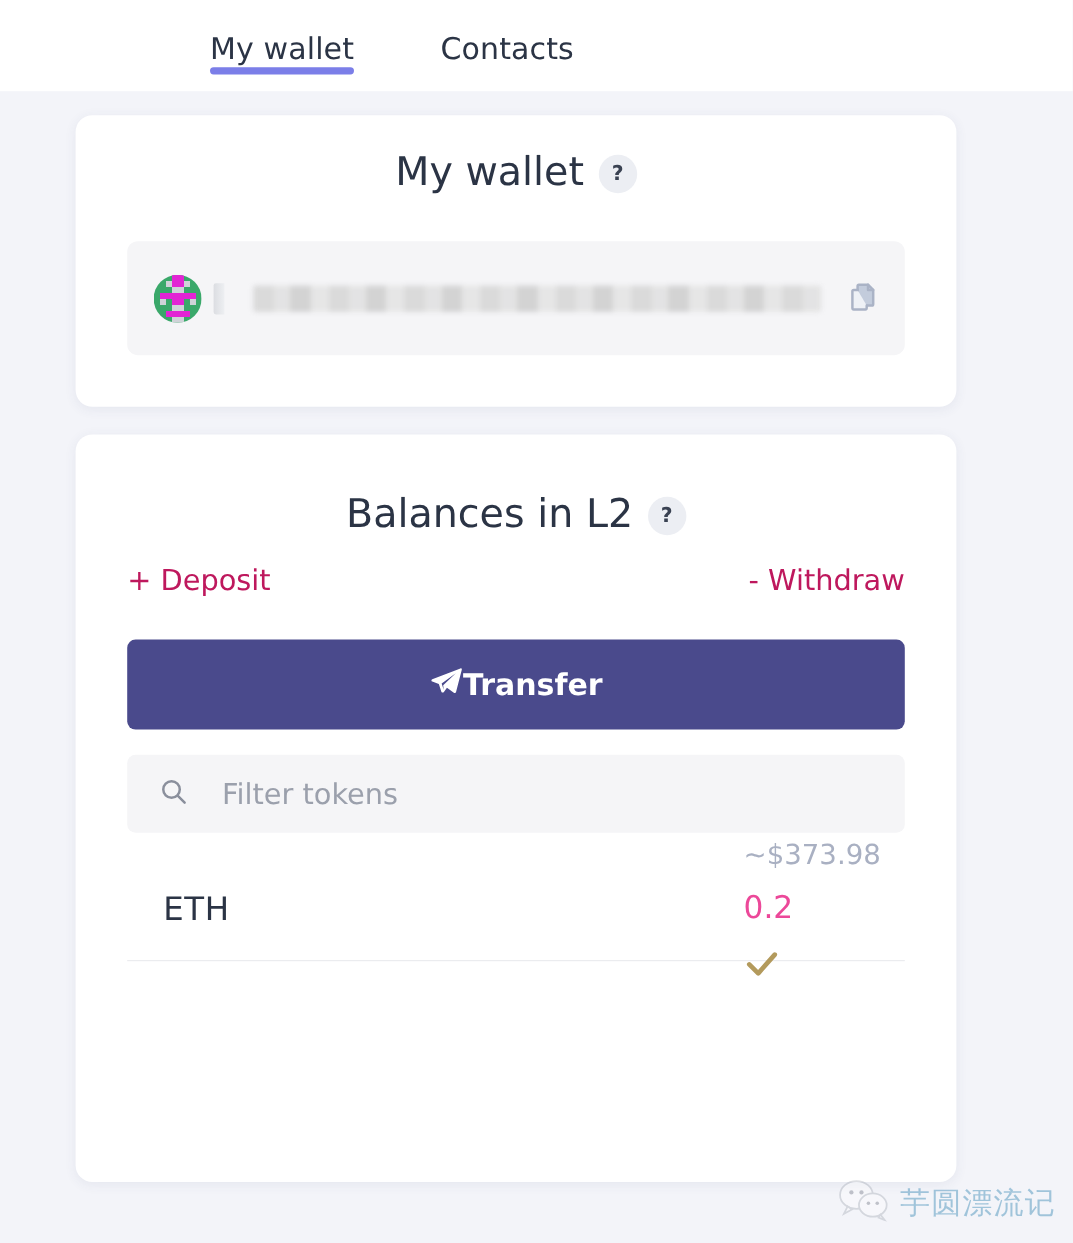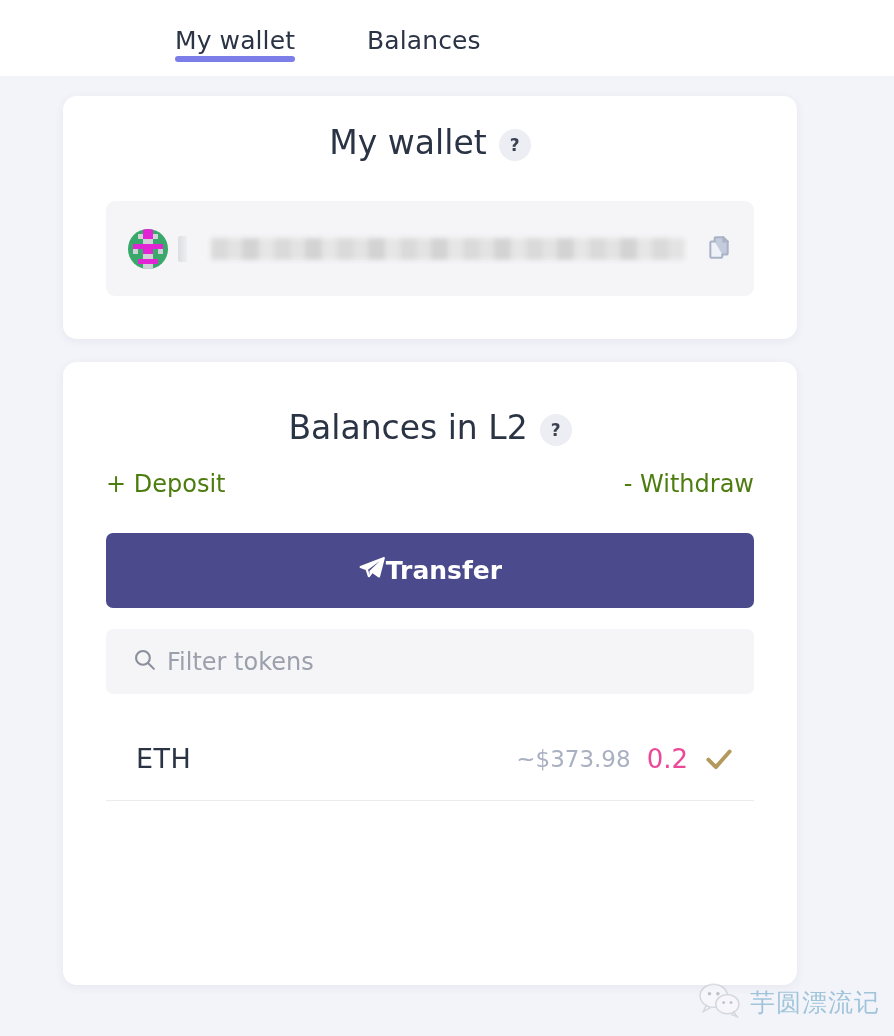--- a/index.html
+++ b/index.html
@@ -140,21 +140,21 @@
   .dw-row {
     position: absolute;
     left: 43px; top: 108px;
     width: 648px;
     display: flex;
     justify-content: space-between;
     align-items: center;
   }
   .dw-link {
     font-size: 24px;
-    color: #4d7c0f;
+    color: #be185d;
     cursor: pointer;
     white-space: nowrap;
   }
 
   
   .transfer-btn {
     position: absolute;
     left: 43px; top: 171px;
     width: 648px; height: 75px;
     background: #4a4a8c;
@@ -174,21 +174,21 @@
   
   .filter-box {
     position: absolute;
     left: 43px; top: 267px;
     width: 648px; height: 65px;
     background: #f5f5f7;
     border-radius: 7px;
     display: flex;
     align-items: center;
     padding: 0 26px;
-    gap: 10px;
+    gap: 28px;
     cursor: text;
   }
   .filter-input {
     border: none;
     outline: none;
     background: transparent;
     font-family: inherit;
     font-size: 24px;
     color: #2b3445;
     width: 100%;
@@ -201,21 +201,21 @@
   .token-row {
     display: flex;
     align-items: center;
     justify-content: space-between;
     height: 84px;
     border-bottom: 1px solid #ebecef;
     padding: 0 20px 0 30px;
     cursor: pointer;
   }
   .token-symbol { font-size: 27px; color: #2b3445; letter-spacing: .5px; }
-  .token-right { display: flex; align-items: center; gap: 16px; }
+  .token-right { display: flex; align-items: flex-start; gap: 16px; flex-direction: column; }
   .token-fiat  { font-size: 23px; color: #a9b0c2; }
   .token-amount{ font-size: 26px; color: #ec4899; }
   .token-check { width: 30px; height: 30px; }
 
   
   .watermark {
     position: absolute;
     right: 14px; bottom: 14px;
     display: flex;
     align-items: center;
@@ -232,21 +232,21 @@
 </style>
 </head>
 <body>
 
 <div class="topbar">
   <div class="tabs">
     <div class="tab active">
       <span>My wallet</span>
     </div>
     <div class="tab">
-      <span>Balances</span>
+      <span>Contacts</span>
     </div>
   </div>
 </div>
 
 <div class="card" id="wallet-card">
 
   <div class="card-title">
     <span>My wallet</span>
     <span class="help-badge">?</span>
   </div>

